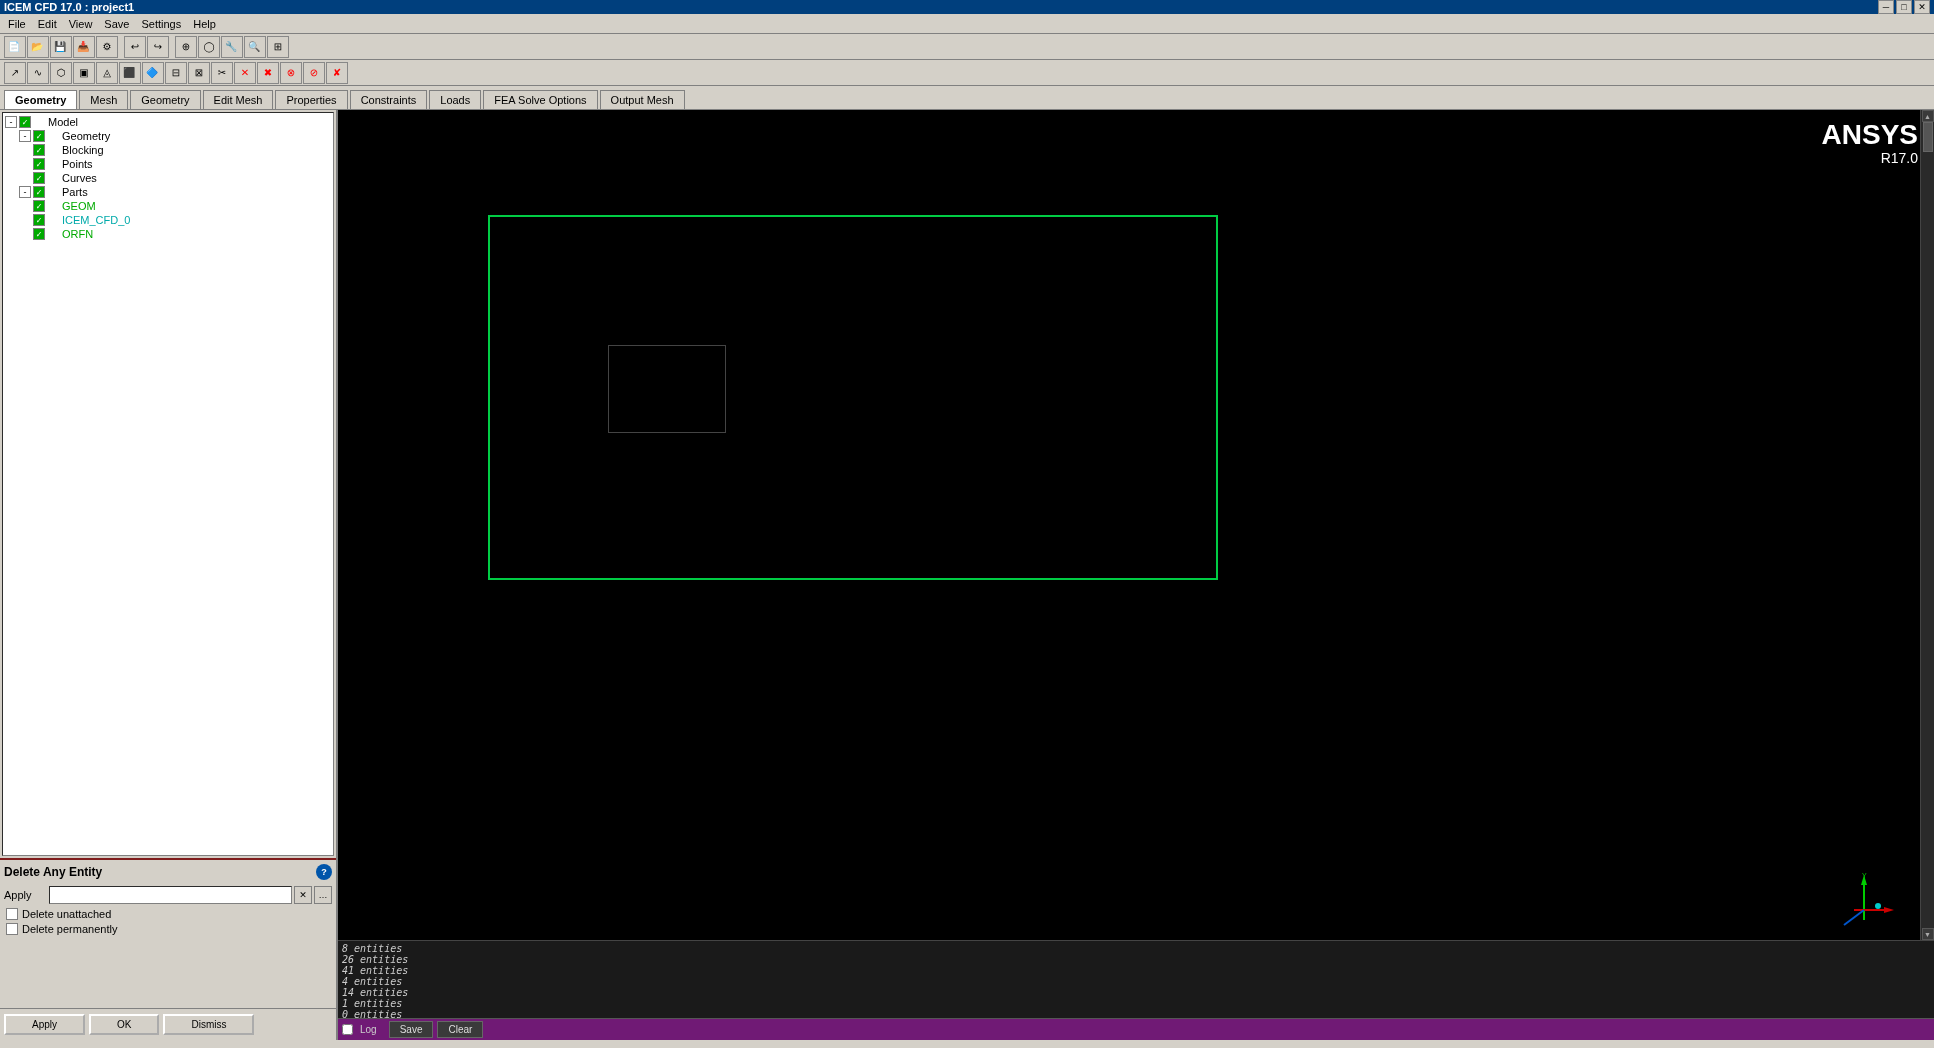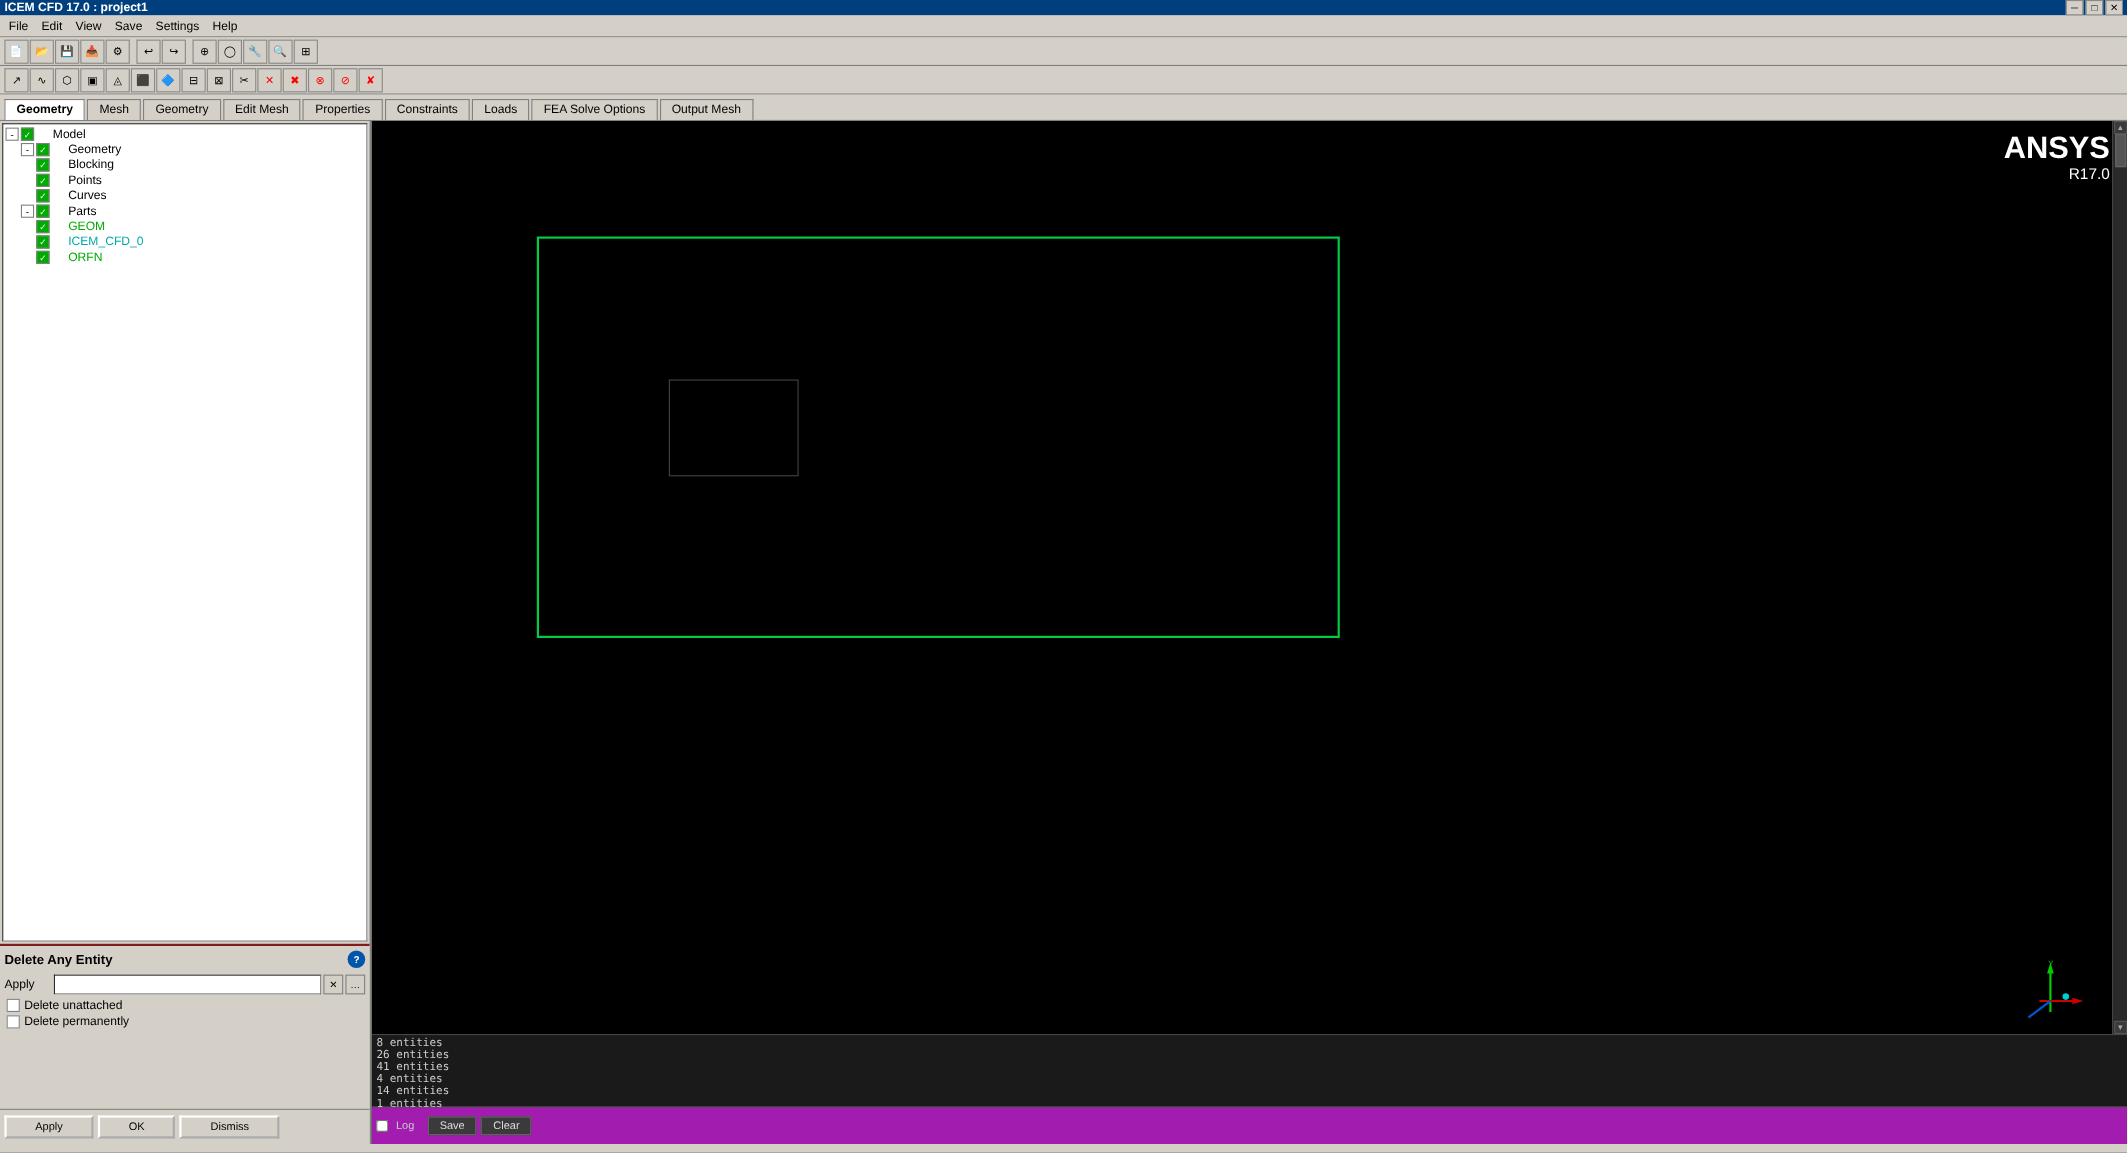--- a/index.html
+++ b/index.html
@@ -324,24 +324,25 @@
       display: flex;
       flex-direction: column;
     }
     #log-content {
       flex: 1;
       overflow-y: auto;
       padding: 2px 4px;
       color: #cccccc;
       font-size: 10px;
       font-family: monospace;
+      font-style: italic;
     }
     #log-buttons {
-      height: 34px;
-      background: #a21caf;
+      height: 22px;
+      background: #701a75;
       border-top: 1px solid #555;
       display: flex;
       align-items: center;
       padding: 2px 4px;
       gap: 4px;
     }
     .log-btn {
       padding: 2px 10px;
       background: #3a3a3a;
       border: 1px solid #666;

